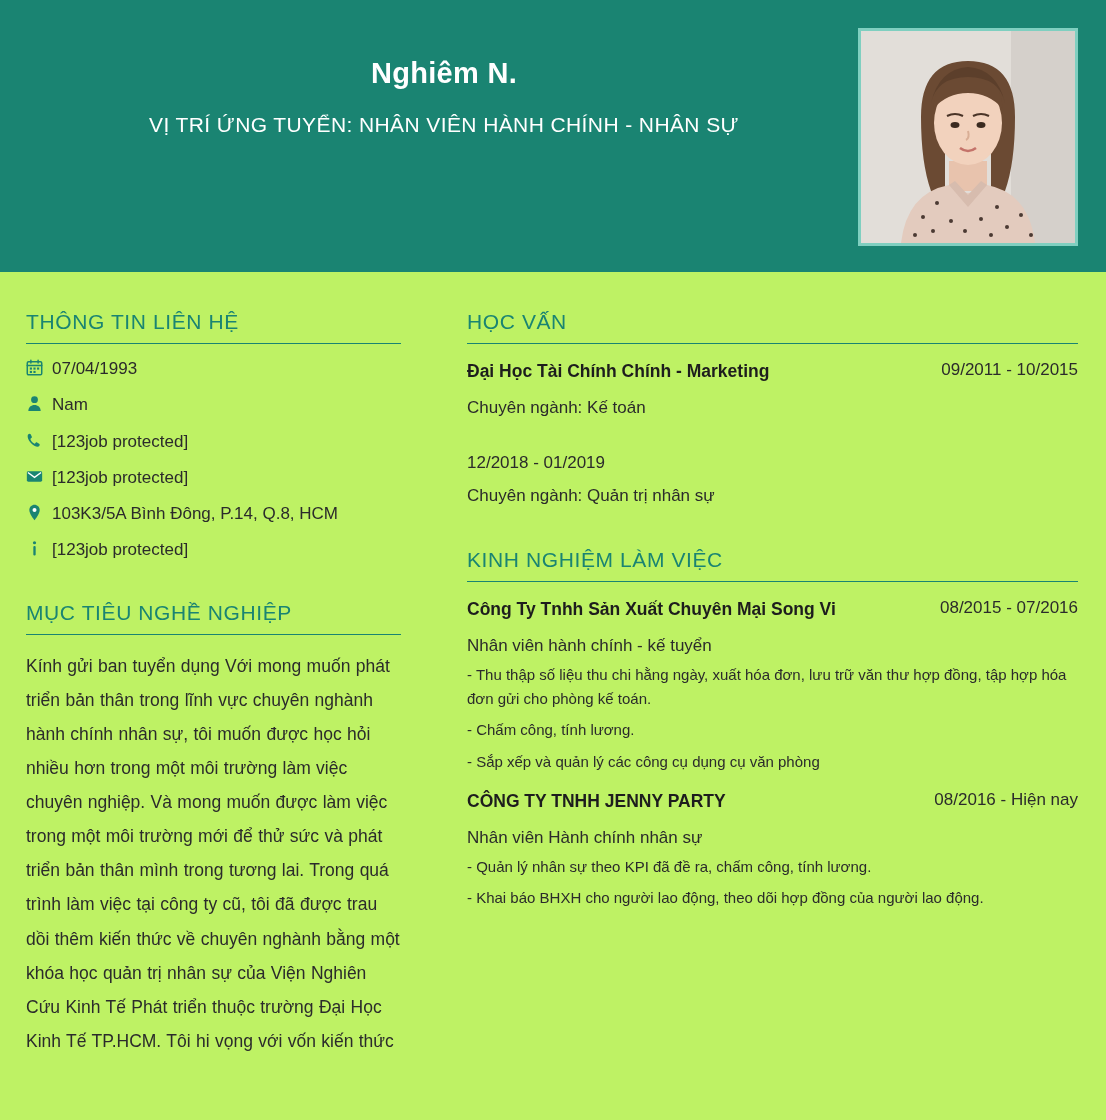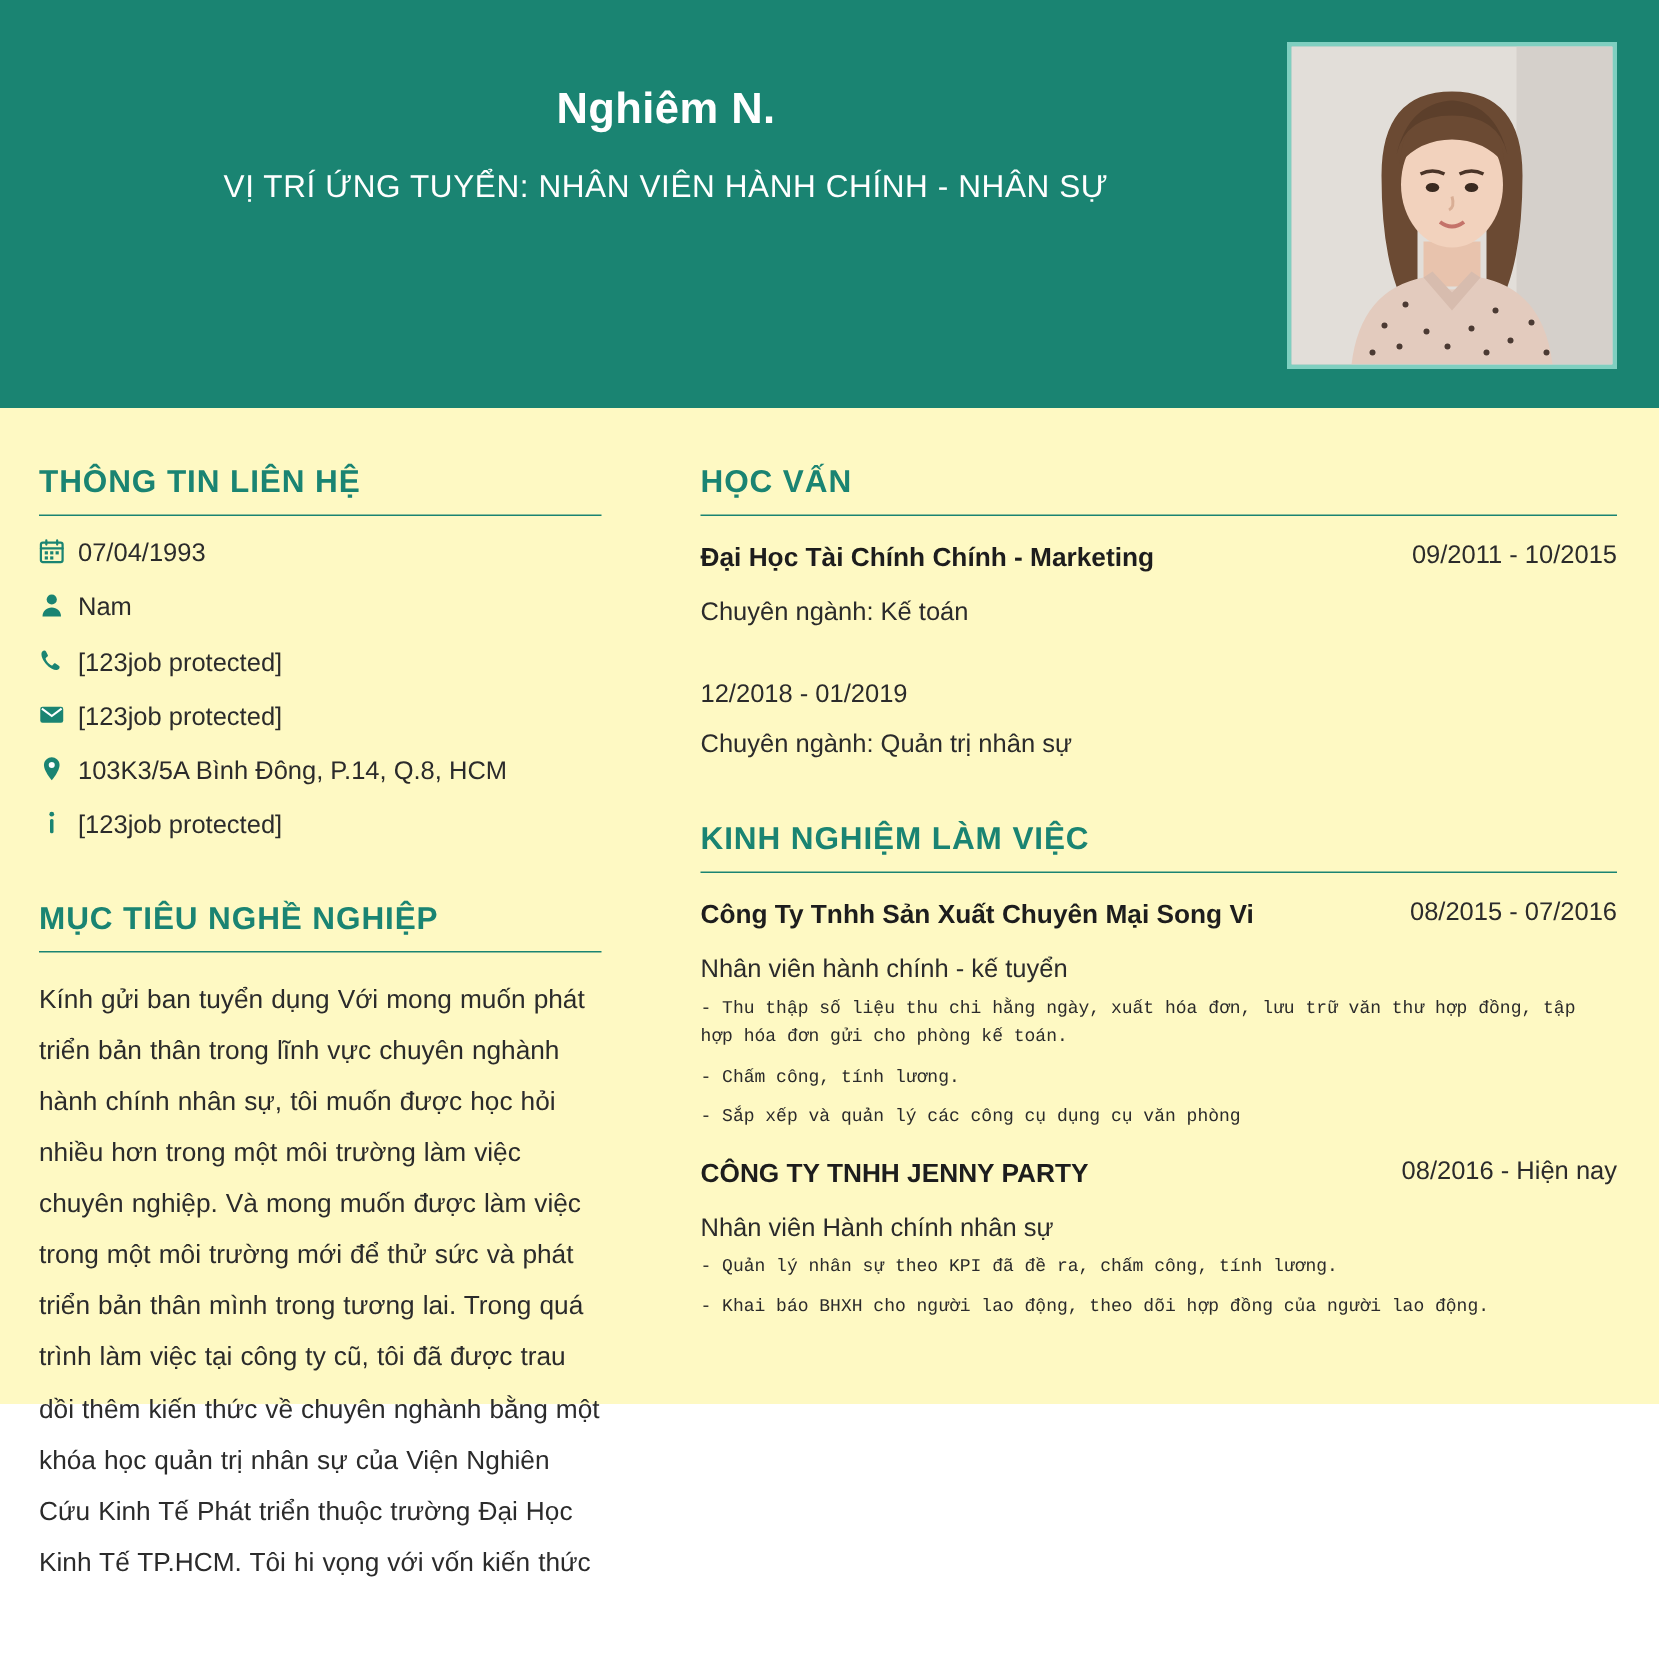--- a/index.html
+++ b/index.html
@@ -5,23 +5,23 @@
   * { box-sizing: border-box; }
   html, body {
     margin: 0; padding: 0;
     width: 1106px; height: 1120px;
     background: #ffffff;
     font-family: "Liberation Sans", sans-serif;
     overflow: hidden;
   }
   .cv {
     width: 1106px;
-    height: 936px;
+    height: 1120px;
     position: relative;
-    background: #fef9c3;
+    background: #bef264;
   }
 
   
   .header {
     background: #1a8472;
     height: 272px;
     width: 100%;
     position: relative;
     display: flex;
     align-items: flex-start;
@@ -70,21 +70,21 @@
     padding: 38px 24px 0 26px;
   }
   .col-right {
     width: 681px;
     padding: 38px 28px 0 42px;
   }
 
   .sec-title {
     color: #1a8472;
     font-size: 21px;
-    font-weight: bold;
+    font-weight: normal;
     letter-spacing: 0.6px;
     padding-bottom: 9px;
     margin-bottom: 14px;
     border-bottom: 1.5px solid #1a8472;
   }
   .sec-title.mt { margin-top: 40px; }
 
   
   .contact-item {
     display: flex;
@@ -136,25 +136,24 @@
   }
   .entry-sub {
     font-size: 17px;
     color: #2b2b2b;
     margin-top: 10px;
     margin-bottom: 4px;
     line-height: 1.5;
   }
   .entry-spacer { height: 22px; }
   .bullet {
-    font-size: 12px;
+    font-size: 15px;
     color: #2b2b2b;
     line-height: 1.62;
     margin-bottom: 7px;
-    font-family: Liberation Mono, monospace;
   }
   .exp-block { margin-bottom: 14px; }
 </style>
 </head>
 <body>
 
 <div class="cv">
 
   <div class="header">
     <div class="header-text">

